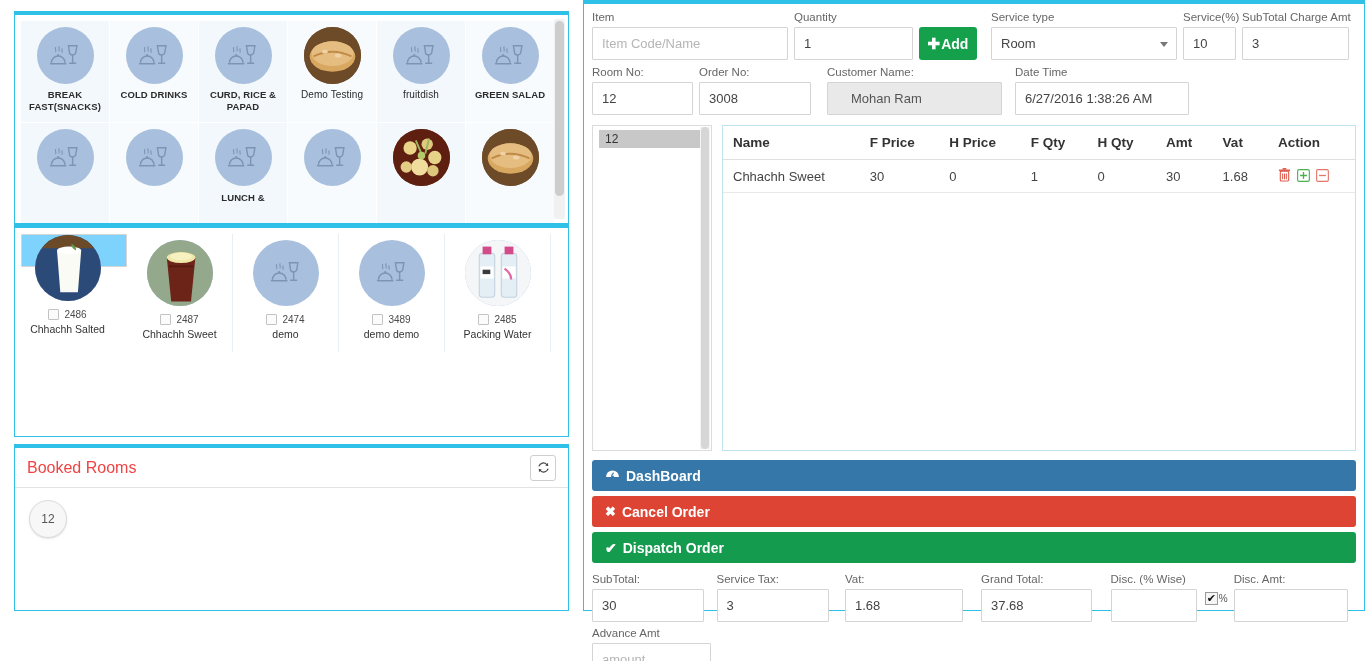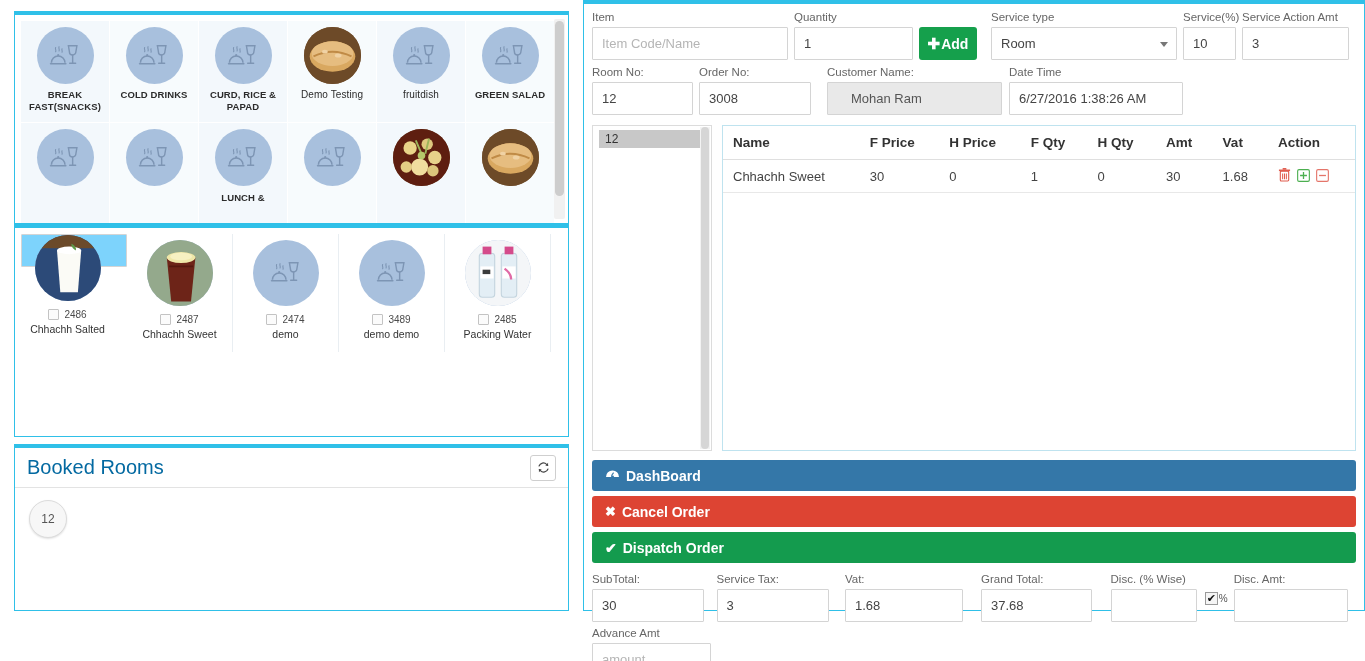--- a/index.html
+++ b/index.html
@@ -88,21 +88,21 @@
     margin-top: 2px; width: 100px;
   }
 
   
   #booked-panel { left: 14px; top: 444px; width: 555px; height: 167px; }
   .booked-head {
     height: 40px; border-bottom: 1px solid #e3e3e3;
     display: flex; align-items: center; justify-content: space-between;
     padding: 0 12px;
   }
-  .booked-title { font-size: 20px; color: #0369a1; font-weight: normal; }
+  .booked-title { font-size: 16px; color: #ef4444; font-weight: normal; }
   .refresh-btn {
     width: 26px; height: 26px; border: 1px solid #cfcfcf; background: #fff;
     border-radius: 3px; display: flex; align-items: center; justify-content: center;
     cursor: pointer;
   }
   .booked-body { padding: 12px 14px; }
   .room-bubble {
     width: 38px; height: 38px; border-radius: 50%;
     border: 1px solid #dcdcdc; background: #f7f7f7;
     display: flex; align-items: center; justify-content: center;
@@ -499,39 +499,39 @@
         <div class="sel">
           <span>Room</span>
           <i class="caret"></i>
         </div>
       </div>
       <div class="fld" style="width:53px">
         <label>Service(%)</label>
         <div class="inp">10</div>
       </div>
       <div class="fld" style="width:107px">
-        <label>Service Action Amt</label>
+        <label>SubTotal Charge Amt</label>
         <div class="inp">3</div>
       </div>
     </div>
 
     <div class="form-row" style="margin-top:5px">
       <div class="fld" style="width:101px">
         <label>Room No:</label>
         <div class="inp">12</div>
       </div>
       <div class="fld" style="width:112px;margin-right:16px">
         <label>Order No:</label>
         <div class="inp">3008</div>
       </div>
       <div class="fld" style="width:175px">
         <label>Customer Name:</label>
         <div class="inp ro">Mohan Ram</div>
       </div>
-      <div class="fld" style="width:174px;margin-left:1px">
+      <div class="fld" style="width:174px;margin-left:7px">
         <label>Date Time</label>
         <div class="inp">6/27/2016 1:38:26 AM</div>
       </div>
     </div>
 
     <div class="mid">
       <div class="roomlist">
         <div class="opt">12</div>
         <div class="rs">
             <i></i>

